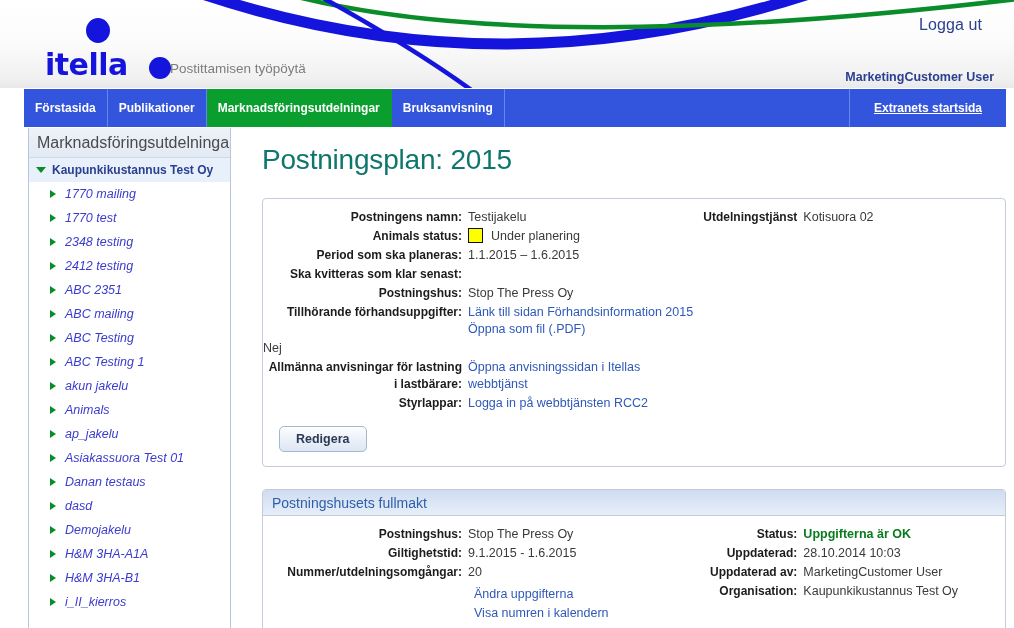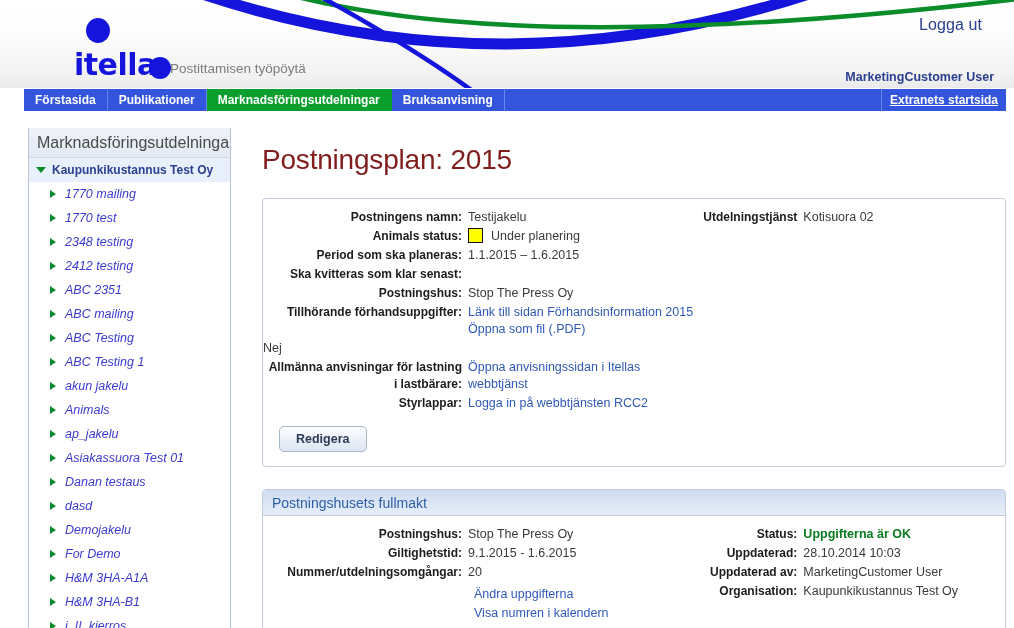--- a/index.html
+++ b/index.html
@@ -67,21 +67,20 @@
   }
   .logo-text {
     position: absolute;
     left: 0px; top: 32px;
     font-family: "DejaVu Sans", sans-serif;
     font-weight: bold;
     font-size: 30px;
     letter-spacing: -0.5px;
     color: #1414dc;
     line-height: 1;
-    margin-left: 29px;
   }
   .logo-dot-inline {
     position: absolute;
     left: 104px; top: 39px;
     width: 22px; height: 22px;
     border-radius: 50%;
     background: #1414dc;
   }
   .tagline {
     position: absolute;
@@ -90,21 +89,21 @@
     color: #7d7d7d;
     z-index: 6;
     white-space: nowrap;
   }
 
   
   .navbar {
     position: absolute;
     left: 24px; top: 89px;
     width: 982px;
-    height: 22px;
+    height: 38px;
     background: #3355dd;
     z-index: 8;
     display: flex;
     align-items: stretch;
   }
   .nav-item {
     display: flex;
     align-items: center;
     padding: 0 11px;
     font-size: 12px;
@@ -117,21 +116,21 @@
     text-decoration: none;
   }
   .nav-item.active {
     background: #0a9e2e;
     border-right: 1px solid #0a9e2e;
   }
   .nav-spacer { flex: 1 1 auto; background: #3355dd; }
   .nav-right {
     display: flex;
     align-items: center;
-    padding: 0 8px;
+    padding: 0 24px;
     font-size: 12px;
     font-weight: bold;
     color: #ffffff;
     background: #3355dd;
     border-left: 1px solid #6688ee;
     white-space: nowrap;
     cursor: pointer;
     border-radius: 0 3px 3px 0;
   }
 
@@ -205,21 +204,21 @@
   .main {
     position: absolute;
     left: 246px; top: 128px;
     width: 768px;
     height: 500px;
   }
   .page-title {
     margin: 16px 0 0 16px;
     font-size: 28px;
     font-weight: normal;
-    color: #7f1d1d;
+    color: #0f766e;
     letter-spacing: -0.2px;
   }
 
   .panel {
     position: relative;
     margin: 22px 8px 0 16px;
     border: 1px solid #c3ccd9;
     border-radius: 4px;
     background: #ffffff;
   }
@@ -393,24 +392,20 @@
           <span class="tri-right"></span>
           <span class="label">Danan testaus</span>
         </div>
         <div class="tree-item">
           <span class="tri-right"></span>
           <span class="label">dasd</span>
         </div>
         <div class="tree-item">
           <span class="tri-right"></span>
           <span class="label">Demojakelu</span>
-        </div>
-        <div class="tree-item">
-          <span class="tri-right"></span>
-          <span class="label">For Demo</span>
         </div>
         <div class="tree-item">
           <span class="tri-right"></span>
           <span class="label">H&amp;M 3HA-A1A</span>
         </div>
         <div class="tree-item">
           <span class="tri-right"></span>
           <span class="label">H&amp;M 3HA-B1</span>
         </div>
         <div class="tree-item">

